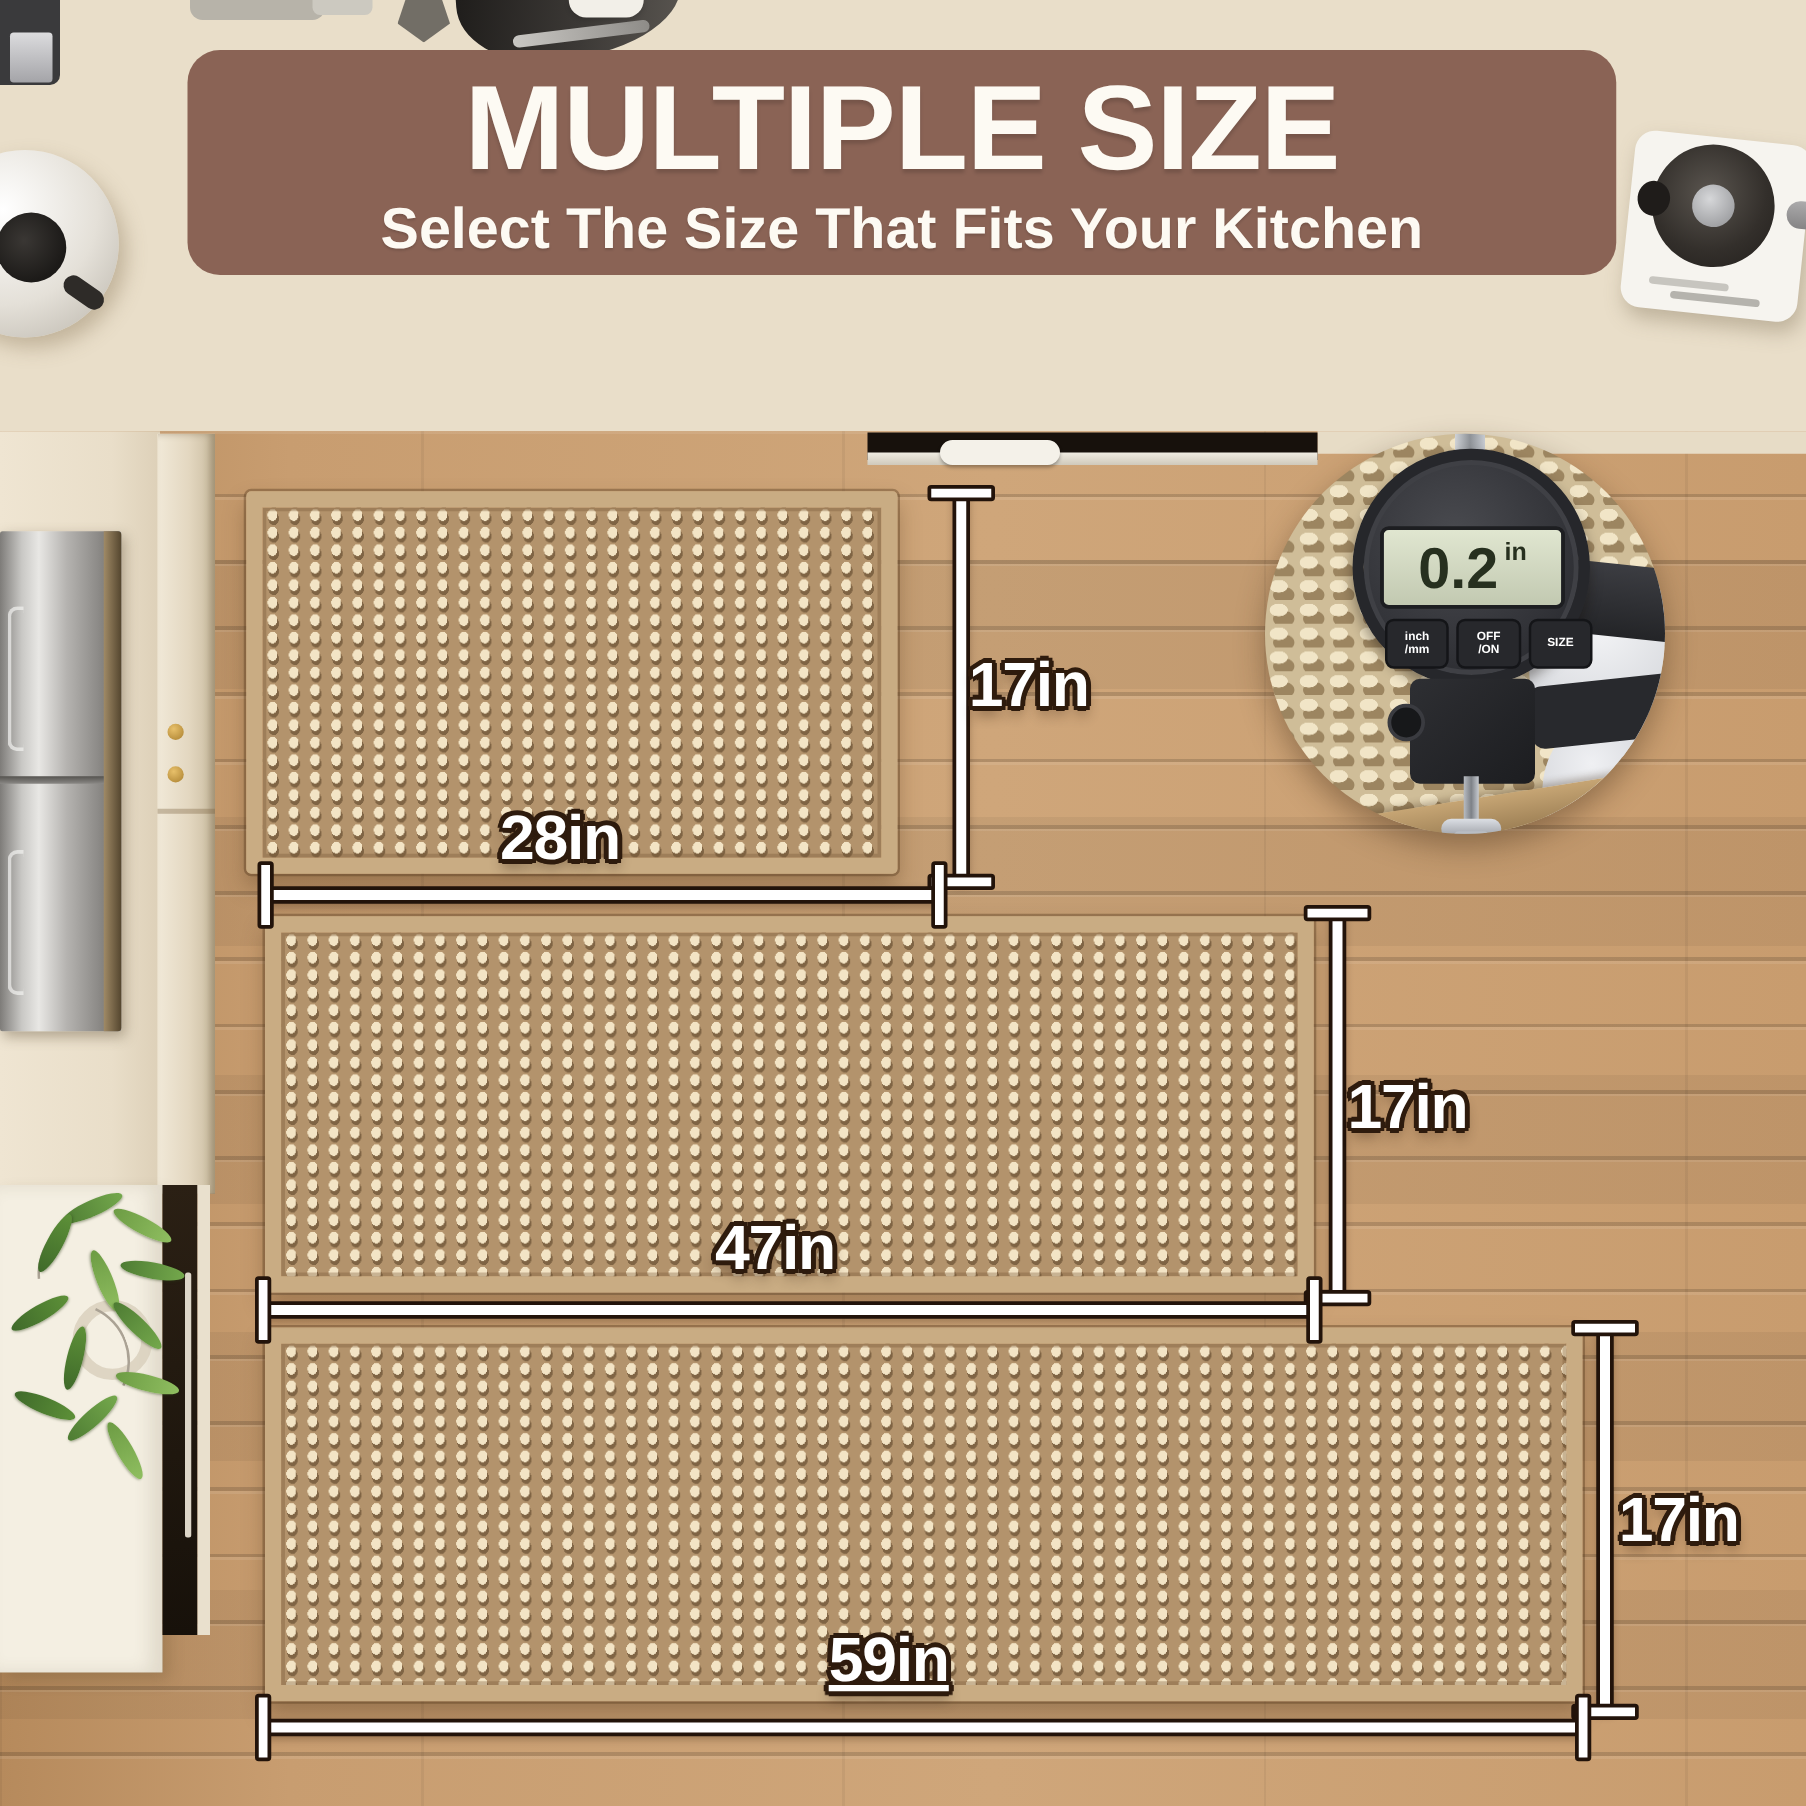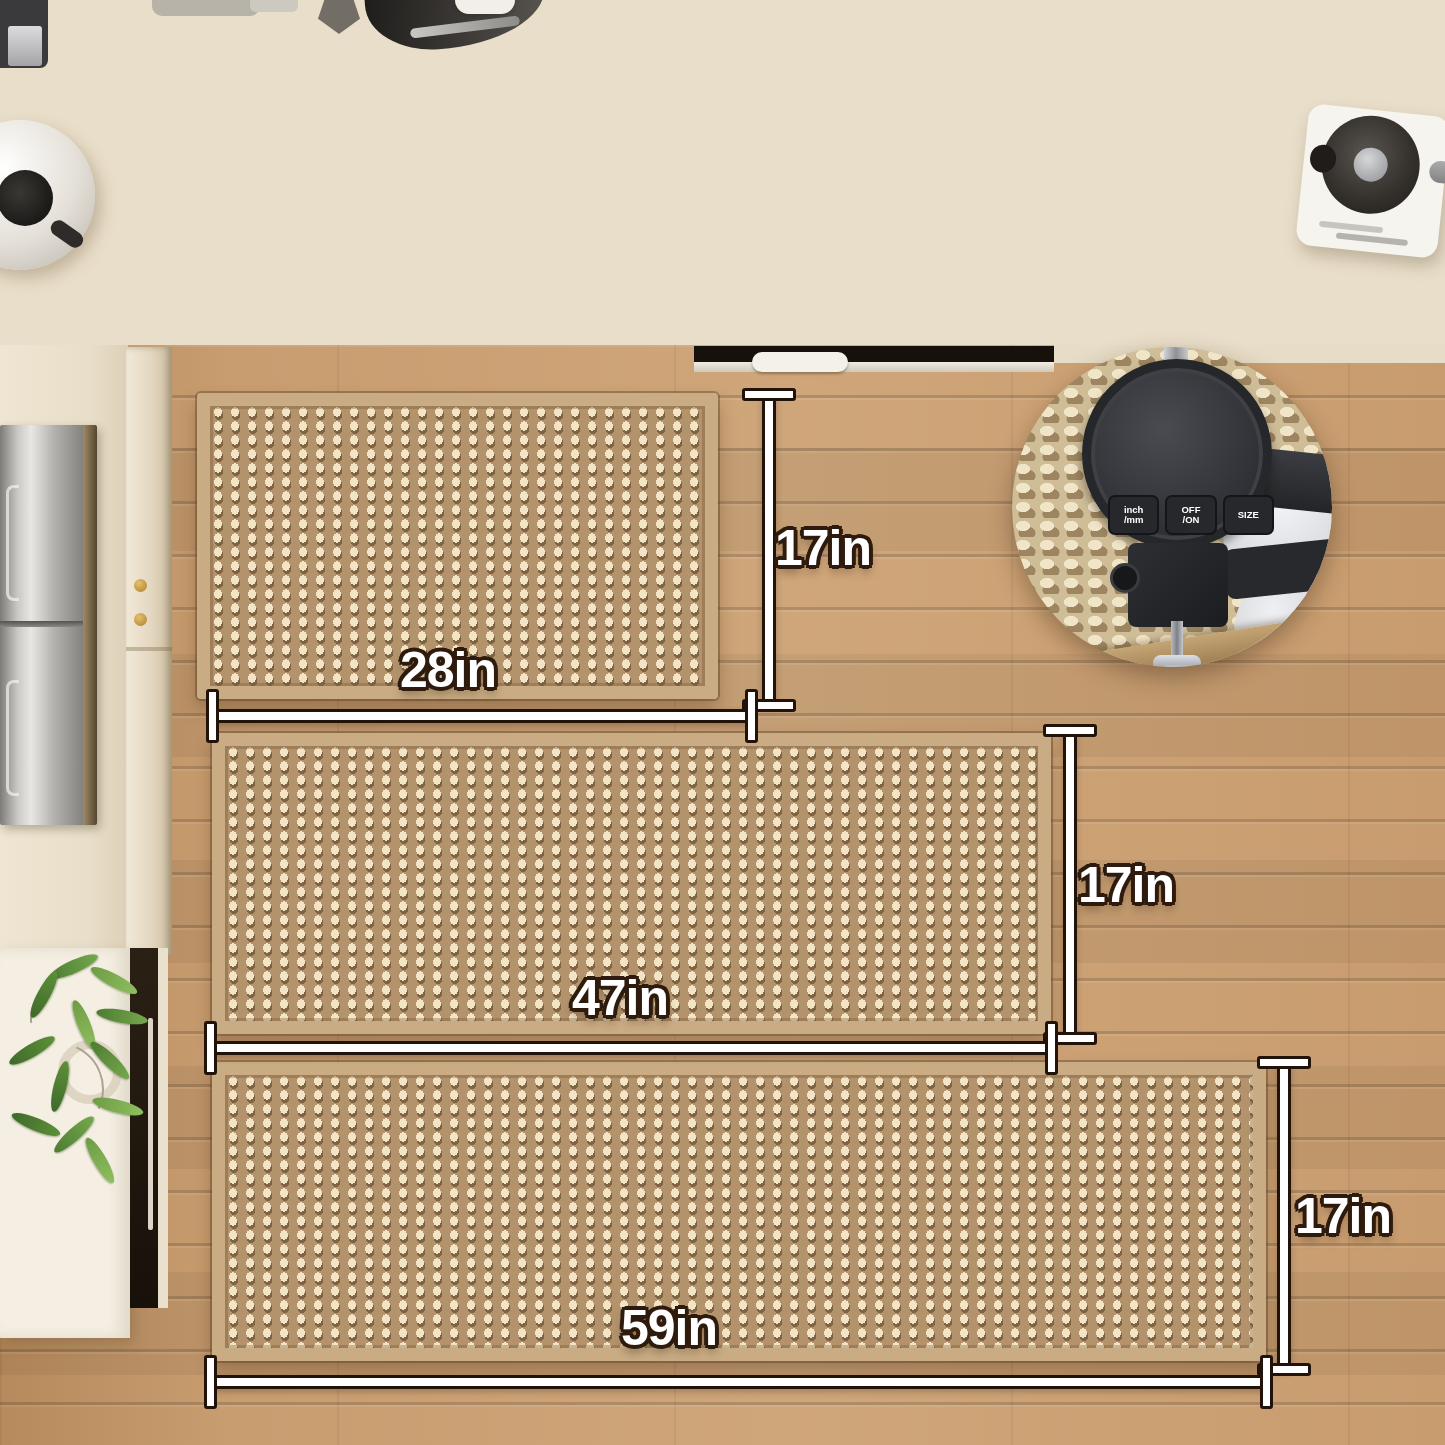--- a/index.html
+++ b/index.html
@@ -181,20 +181,24 @@
   <div class="abs kettle-right">
     <div class="abs kr-vent"></div>
     <div class="abs kr-vent2"></div>
     <div class="abs kr-lid"></div>
     <div class="abs kr-knob"></div>
     <div class="abs kr-spout"></div>
     <div class="abs kr-handle"></div>
   </div>
 
 
+  <div class="abs banner">
+    <div class="banner-title">MULTIPLE SIZE</div>
+    <div class="banner-sub">Select The Size That Fits Your Kitchen</div>
+  </div>
 
   <div class="abs floor"></div>
   <div class="abs kick-strip"></div>
   <div class="abs drawer-slot"></div>
   <div class="abs drawer-rail"></div>
   <div class="abs drawer-handle"></div>
   <div class="abs left-wall"></div>
   <div class="abs fridge">
     <div class="abs fridge-frame"></div>
     <div class="abs fridge-divider"></div>
@@ -243,30 +247,34 @@
   <div class="abs dim v v2"></div>
   <div class="abs dim h h2"></div>
   <div class="abs dim v v3"></div>
   <div class="abs dim h h3"></div>
 
   <div class="olabel" style="left:823px;top:548px;">17in</div>
   <div class="olabel" style="left:448px;top:670px;">28in</div>
   <div class="olabel" style="left:1126px;top:885px;">17in</div>
   <div class="olabel" style="left:620px;top:998px;">47in</div>
   <div class="olabel" style="left:1343px;top:1216px;">17in</div>
-  <div class="olabel" style="left:669px;top:1328px;">59in</div>
+  <div class="olabel" style="left:711px;top:1328px;text-decoration:underline;">59in</div>
 
   <div class="abs inset">
     <div class="abs glove1"></div>
     <div class="abs glove2"></div>
     <div class="abs rope"></div>
     <div class="abs arm-up"></div>
     <div class="abs arm-low"></div>
     <div class="abs dial-pin"></div>
     <div class="abs dial"></div>
+    <div class="abs lcd">
+      <span class="lcd-read">0.2</span>
+      <span class="lcd-unit">in</span>
+    </div>
     <div class="abs btn-row">
       <div class="gauge-btn">inch
 /mm</div>
       <div class="gauge-btn">OFF
 /ON</div>
       <div class="gauge-btn">SIZE</div>
     </div>
     <div class="abs clamp-body"></div>
     <div class="abs hex-screw"></div>
     <div class="abs spindle"></div>

